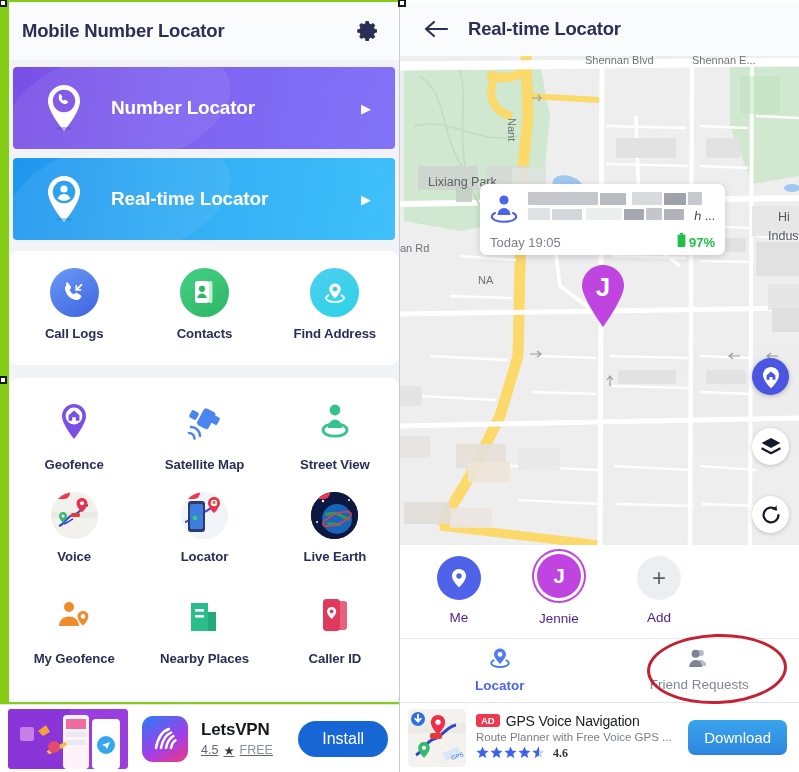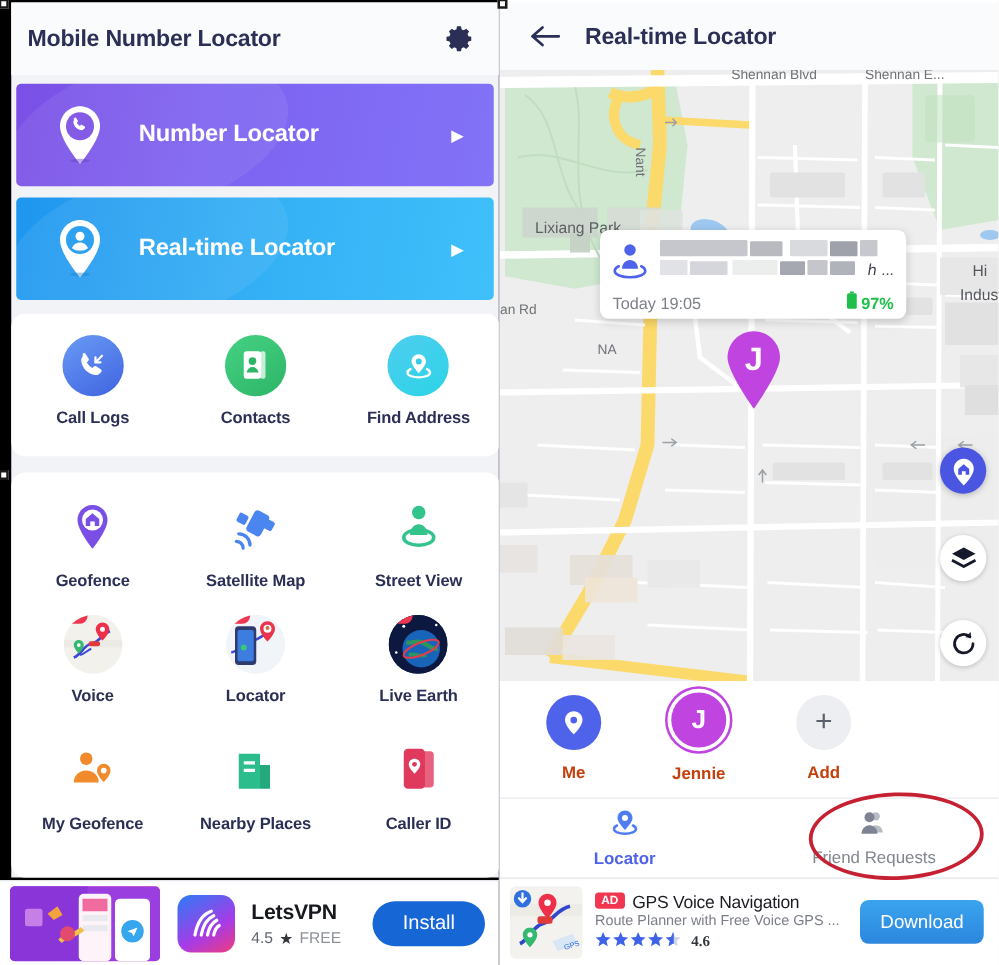--- a/index.html
+++ b/index.html
@@ -8,21 +8,21 @@
     background: #ffffff;
     font-family: "Liberation Sans", sans-serif;
     overflow: hidden;
   }
   #root { position: relative; width: 799px; height: 772px; background:#fdfdfe; display:flex; }
 
   
   .panel-left {
     position: relative;
     width: 400px; height: 772px;
-    background: #000000;
+    background: #84cc16;
     border-right: 1px solid #c9ccd4;
     overflow: hidden;
   }
   .pl-phone {
     position:absolute; left:9px; top:2px; width:391px; height:700px;
     background:#f2f3f7;
   }
   .pl-header {
     position:absolute; left:9px; top:2px; width:391px; height:58px;
     background:#fafbfd;
@@ -74,21 +74,21 @@
     background:#ffffff; display:flex; align-items:center; padding:0 8px;
     border-top:1px solid #e3e5ea;
   }
   .sb-hero { width:120px; height:60px; border-radius:4px; overflow:hidden; position:relative;
              background:linear-gradient(120deg,#8e3ce0,#c038c8 55%,#e05aa8); flex:none; }
   .sb-appicon { width:46px; height:46px; border-radius:11px; margin-left:14px; flex:none;
                 background:linear-gradient(150deg,#2a7df5 0%, #a63ce8 60%, #ef3b7c 100%);
                 display:flex; align-items:center; justify-content:center; position:relative; }
   .sb-text { margin-left:13px; flex:1; }
   .sb-name { font-size:17px; font-weight:bold; color:#16181d; letter-spacing:-0.2px; }
-  .sb-sub { font-size:12.5px; color:#5e646f; margin-top:3px; display:flex; align-items:center; gap:5px;}
+  .sb-sub { font-size:12.5px; color:#5e646f; margin-top:3px; display:flex; align-items:center; gap:5px;text-decoration:underline;}
   .sb-sub .free { color:#8b9099; }
   .sb-install { background:#1766d6; color:#fff; font-size:16px; border-radius:21px;
                 padding:9px 24px; margin-right:4px; flex:none; }
 
   
   .panel-right { position:relative; width:399px; height:772px; background:#fff; overflow:hidden; }
   .pr-header {
     position:absolute; left:0; top:2px; width:399px; height:54px; background:#fafbfd;
     display:flex; align-items:center;
   }
@@ -123,21 +123,21 @@
   .people-row {
     position:absolute; left:0; top:545px; width:399px; height:90px;
     background:#fff; display:flex; align-items:center; padding-left:28px; gap:38px;
   }
   .person { width:62px; display:flex; flex-direction:column; align-items:center; }
   .p-av { width:44px; height:44px; border-radius:50%; display:flex; align-items:center; justify-content:center; }
   .p-av.me { background:#4f63ea; }
   .p-av.jen { background:#c044e0; color:#fff; font-size:21px; font-weight:bold;
               box-shadow:0 0 0 3px #fff, 0 0 0 5px #c044e0; }
   .p-av.add { background:#eceef1; color:#5a5f6a; font-size:24px; }
-  .p-name { font-size:13.5px; color:#c2410c; margin-top:10px;font-weight:bold; }
+  .p-name { font-size:13.5px; color:#4c1d95; margin-top:10px; }
   .person.jen .p-name { margin-top:13px; }
 
   .tabbar {
     position:absolute; left:0; top:638px; width:399px; height:62px;
     background:#fff; border-top:1px solid #e8eaee; display:flex;
   }
   .tab { flex:1; display:flex; flex-direction:column; align-items:center; justify-content:center; gap:3px; }
   .tab .tname { font-size:13.5px; font-weight:bold; }
   .tab.active .tname { color:#4f63ea; }
   .tab.inactive .tname { color:#82868f; font-weight:normal; }

